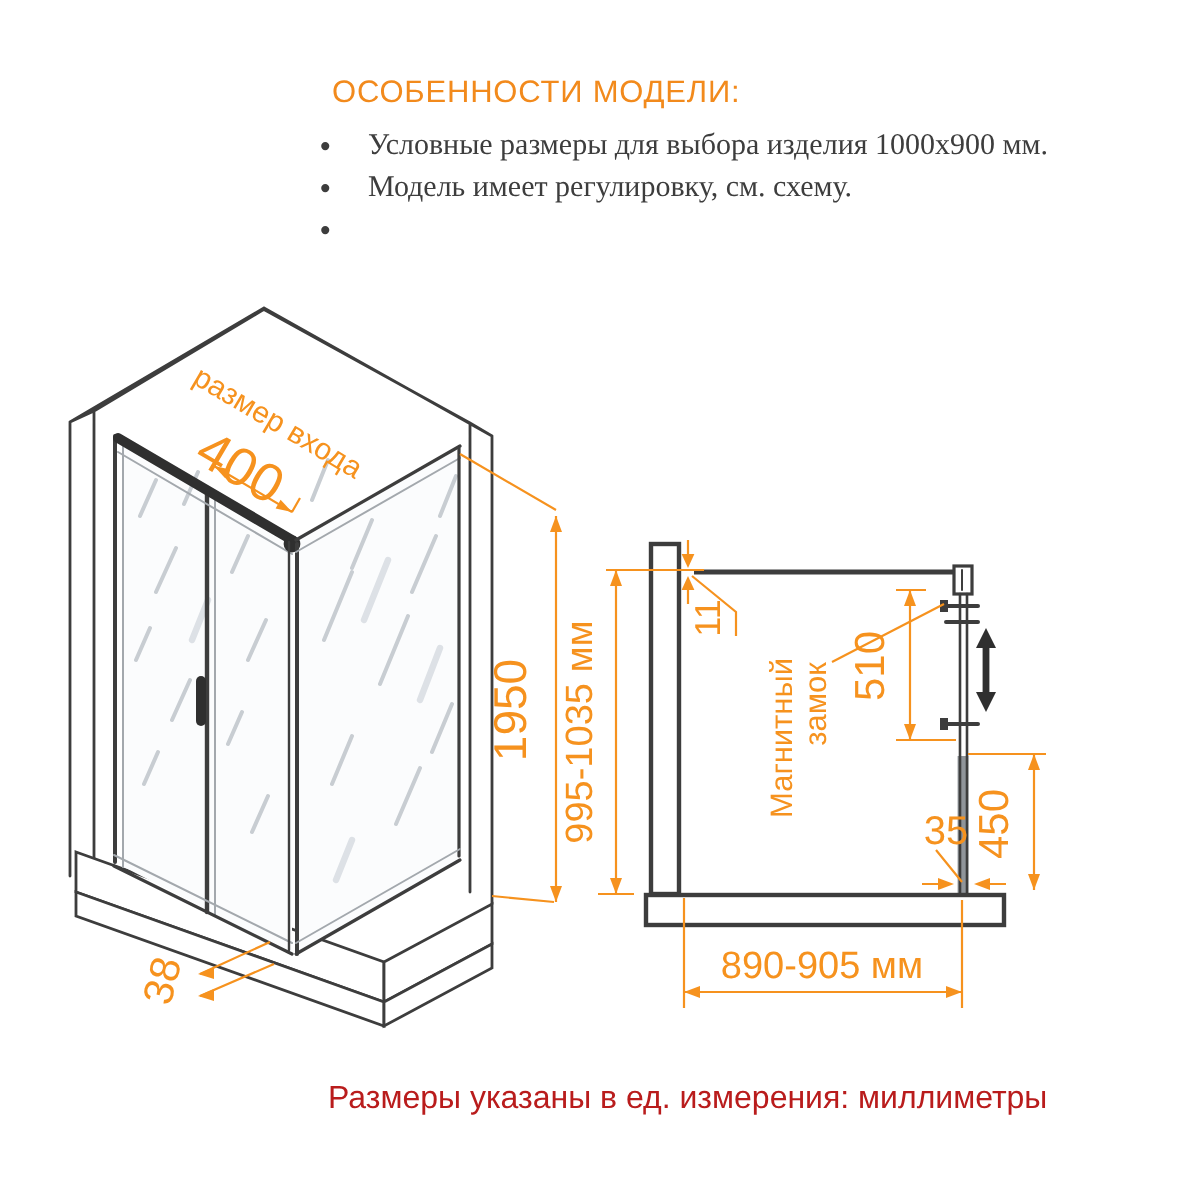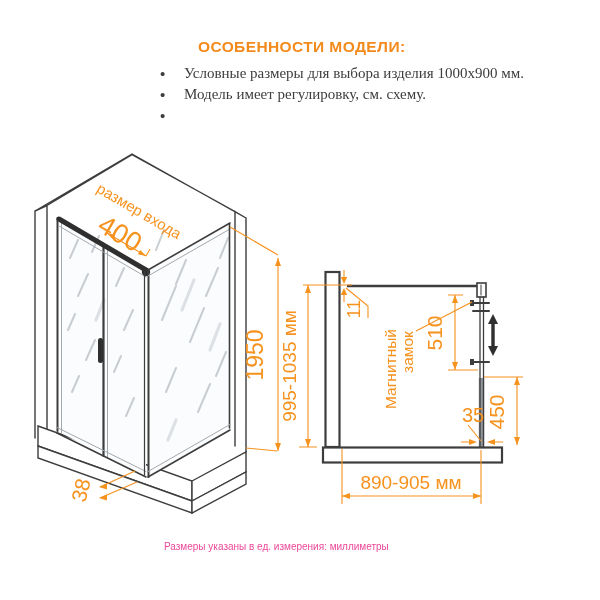--- a/index.html
+++ b/index.html
@@ -1,25 +1,25 @@
 <!DOCTYPE html>
 <html><head>
 <meta charset="utf-8">
 <style>
   html,body{margin:0;padding:0;background:#ffffff;}
   #page{position:relative;width:600px;height:600px;background:#ffffff;overflow:hidden;
         font-family:"Liberation Sans",sans-serif;}
   
   .features{position:absolute;left:158px;top:38px;width:430px;color:#3d3d3d;}
-  .features h1{margin:0 0 7px 40px;font-size:15.5px;font-weight:700;letter-spacing:.4px;color:#f28a1c;}
+  .features h1{margin:0 0 7px 8px;font-size:15.5px;font-weight:400;letter-spacing:.4px;color:#f28a1c;}
   .feat-item{display:flex;align-items:flex-start;font-size:15px;line-height:21px;color:#3d3d3d;}
   .feat-dot{width:24px;flex:0 0 24px;text-align:left;font-size:15px;line-height:21px;padding-left:2px;}
   .feat-lines{flex:1;font-family:Liberation Serif, serif;}
   
-  .footer-note{position:absolute;left:164px;top:541px;font-size:10px;color:#ec4899;white-space:nowrap;}
+  .footer-note{position:absolute;left:164px;top:541px;font-size:16px;color:#b91c1c;white-space:nowrap;}
   
   svg{position:absolute;left:0;top:0;}
   .ln{stroke:#3d3d3d;stroke-width:1.4;fill:none;stroke-linecap:round;}
   .lngray{stroke:#a3a8ad;stroke-width:1;fill:none;stroke-linecap:round;}
   .sparkle{stroke:#c8cdd2;stroke-width:2;fill:none;stroke-linecap:round;}
   .sparkle2{stroke:#dde1e6;stroke-width:3.2;fill:none;stroke-linecap:round;}
   .dim{stroke:#f6921e;stroke-width:1.1;fill:none;}
   .dimfill{fill:#f6921e;stroke:none;}
   .blk{fill:#ffffff;stroke:#3d3d3d;stroke-width:2.2;}
   text{font-family:"Liberation Sans",sans-serif;fill:#f6921e;}

